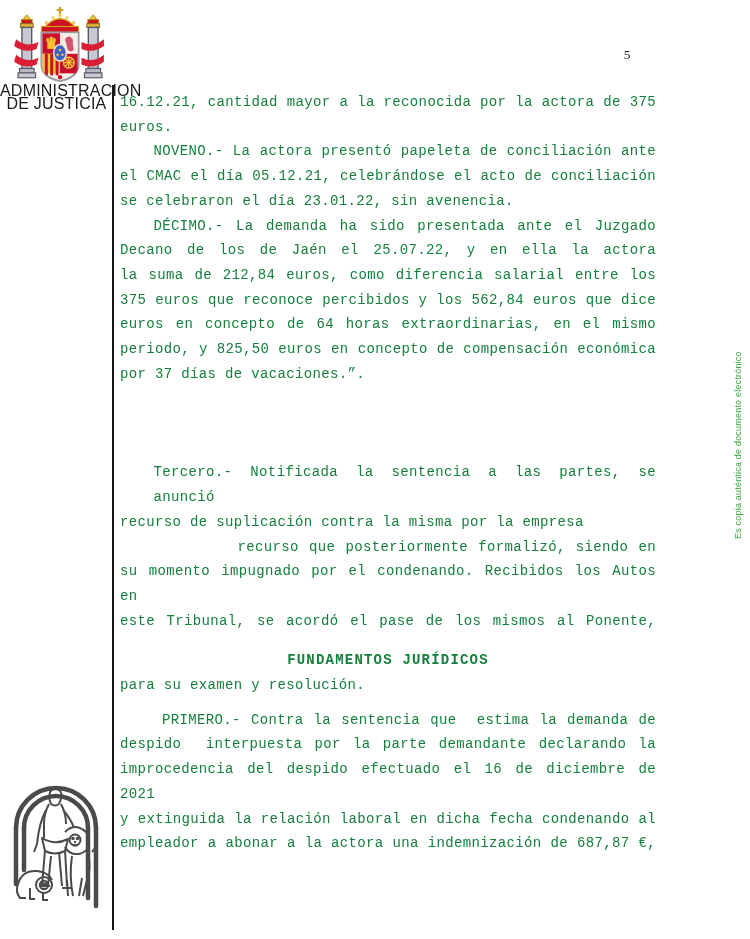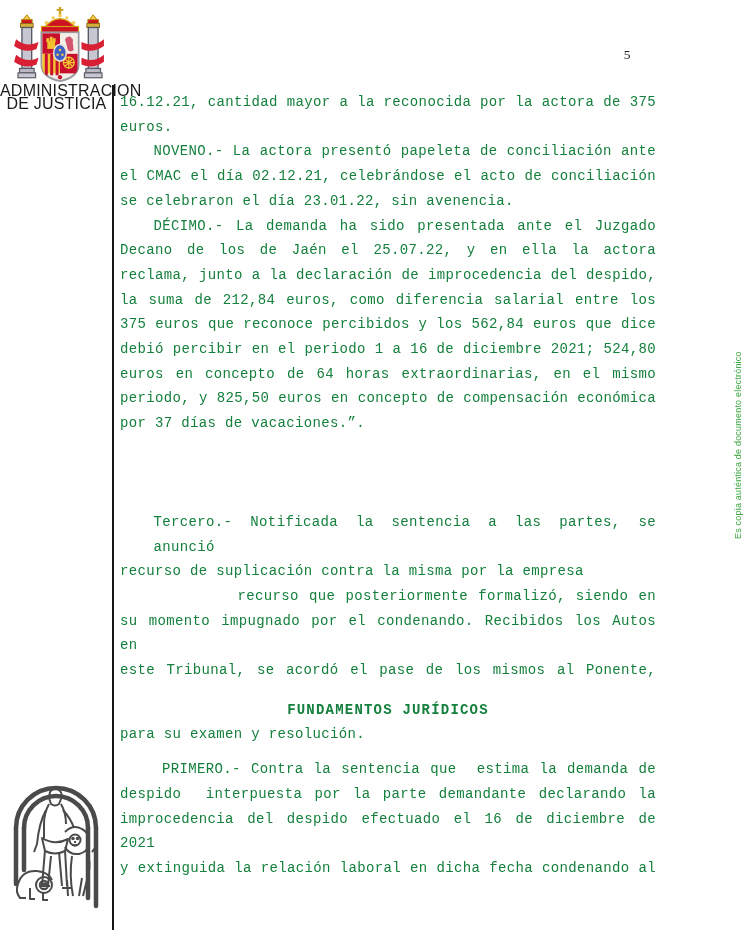--- a/index.html
+++ b/index.html
@@ -122,42 +122,41 @@
 </div>
 
 <div class="vrule"></div>
 
 <div class="pagenum">5</div>
 
 <div class="doc">
     <div class="ln j">16.12.21, cantidad mayor a la reconocida por la actora de 375</div>
     <div class="ln">euros.</div>
     <div class="ln j" style="padding-left: 4ch;">NOVENO.- La actora presentó papeleta de conciliación ante</div>
-    <div class="ln j">el CMAC el día 02.12.21, celebrándose el acto de conciliación</div>
+    <div class="ln j">el CMAC el día 05.12.21, celebrándose el acto de conciliación</div>
     <div class="ln">se celebraron el día 23.01.22, sin avenencia.</div>
     <div class="ln j" style="padding-left: 4ch;">DÉCIMO.- La demanda ha sido presentada ante el Juzgado</div>
     <div class="ln j">Decano de los de Jaén el 25.07.22, y en ella la actora</div>
-    <div class="ln j">reclama, junto a la declaración de improcedencia del despido,</div>
     <div class="ln j">la suma de 212,84 euros, como diferencia salarial entre los</div>
     <div class="ln j">375 euros que reconoce percibidos y los 562,84 euros que dice</div>
-    <div class="ln j">debió percibir en el periodo 1 a 16 de diciembre 2021; 524,80</div>
     <div class="ln j">euros en concepto de 64 horas extraordinarias, en el mismo</div>
     <div class="ln j">periodo, y 825,50 euros en concepto de compensación económica</div>
     <div class="ln">por 37 días de vacaciones.”.</div>
     <div class="ln j" style="padding-left: 4ch; margin-top: 74px;"><b>Tercero.-</b> Notificada la sentencia a las partes, se anunció</div>
     <div class="ln">recurso de suplicación contra la misma por la empresa</div>
     <div class="ln j" style="padding-left: 14ch;">recurso que posteriormente formalizó, siendo en</div>
     <div class="ln j">su momento impugnado por el condenando. Recibidos los Autos en</div>
     <div class="ln j">este Tribunal, se acordó el pase de los mismos al Ponente,</div>
     <div class="ln c" style="margin-top: 15px;">FUNDAMENTOS JURÍDICOS</div>
     <div class="ln">para su examen y resolución.</div>
     <div class="ln j" style="padding-left: 5ch; margin-top: 10px;"><b>PRIMERO.-</b> Contra la sentencia que&nbsp; estima la demanda de</div>
     <div class="ln j">despido&nbsp; interpuesta por la parte demandante declarando la</div>
     <div class="ln j">improcedencia del despido efectuado el 16 de diciembre de 2021</div>
     <div class="ln j">y extinguida la relación laboral en dicha fecha condenando al</div>
+    <div class="ln j">empleador a abonar a la actora una indemnización de 687,87 €,</div>
   </div>
 
 <div class="side-note" style="color: rgb(58, 165, 63);">Es copia auténtica de documento electrónico</div>
 
 <div class="footer-logo">
   <svg viewBox="0 0 96 160" width="96" height="160" aria-hidden="true">
     <g fill="none" stroke="#4a4a4a" stroke-linecap="round">
 
       <path d="M8,62 A40,40 0 0 1 88,62" stroke-width="4.5"></path>
       <path d="M16,62 A32,32 0 0 1 80,62" stroke-width="4.5"></path>

